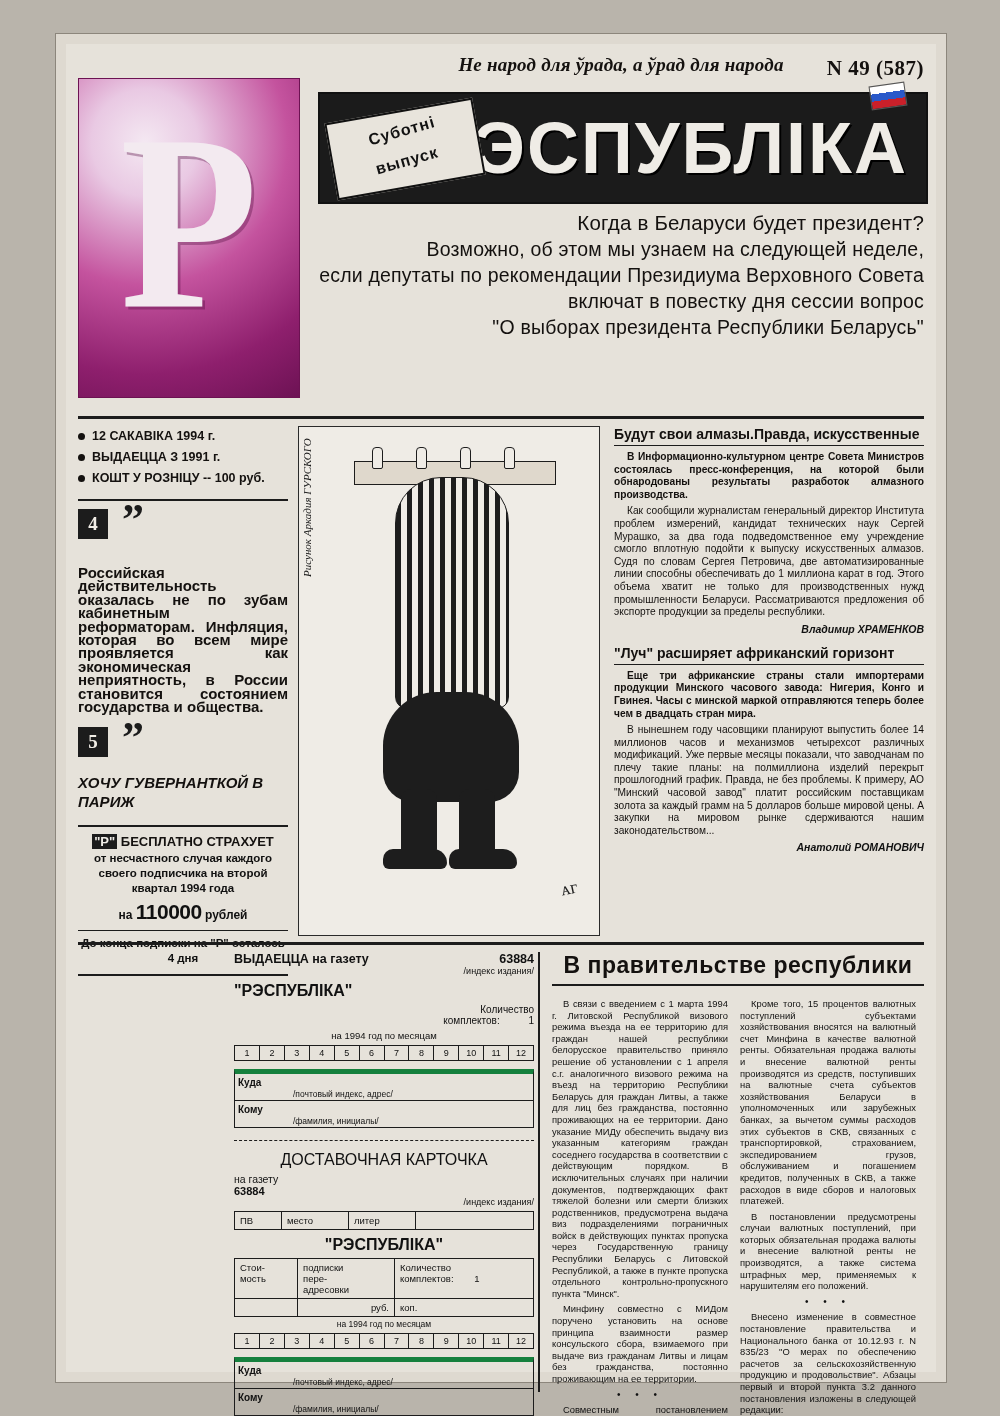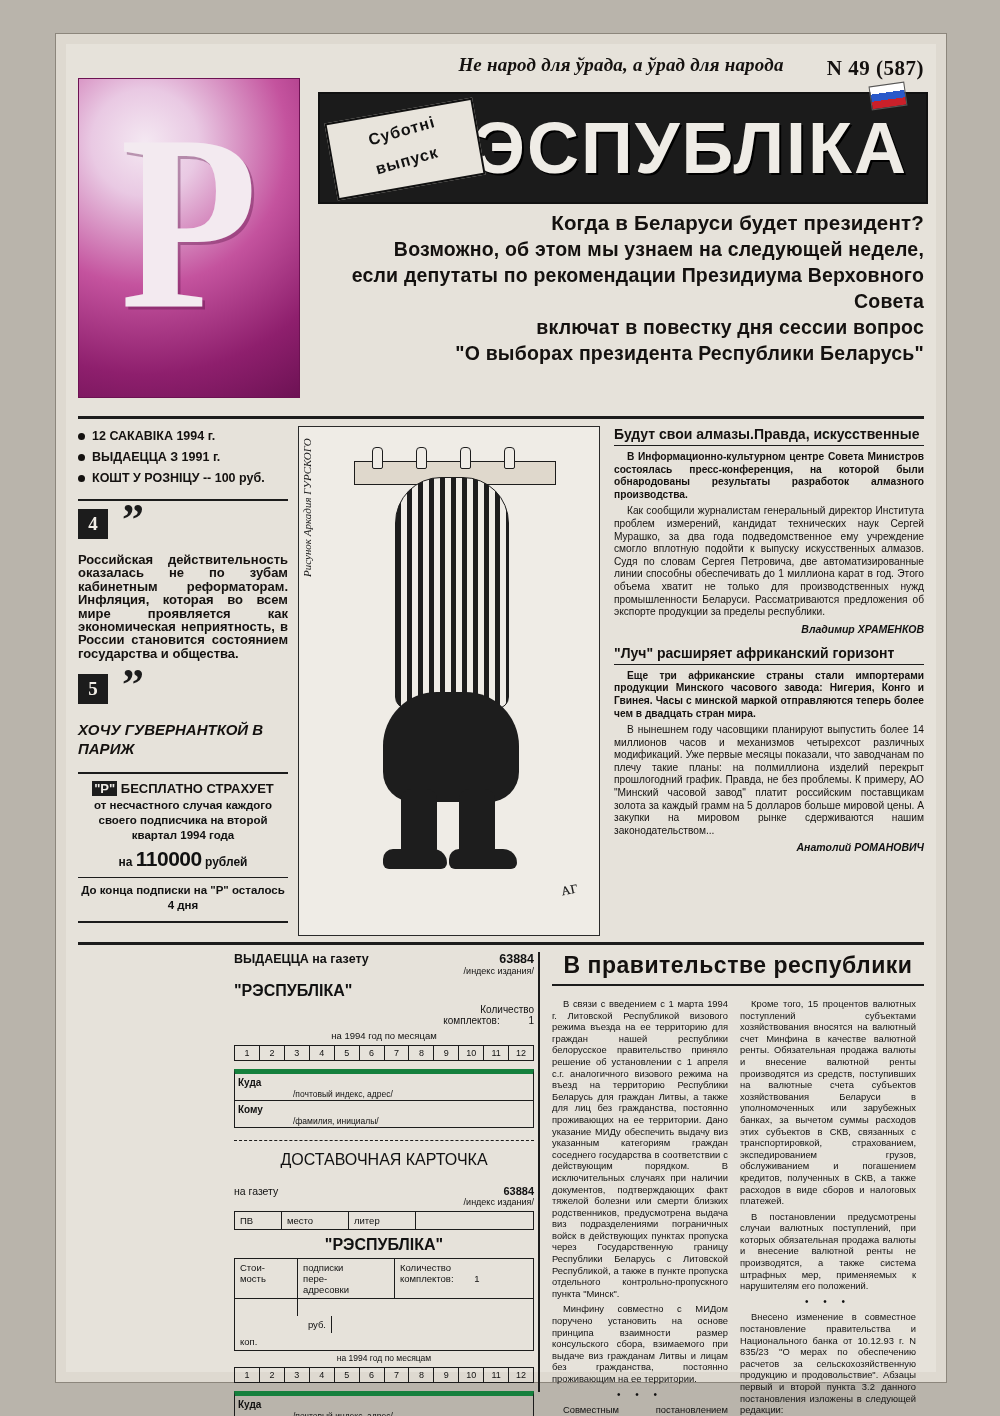--- a/index.html
+++ b/index.html
@@ -80,21 +80,21 @@
     position:absolute;right:20px;top:-10px;width:34px;height:22px;
     background:linear-gradient(#fff 0 33%, #2a59c9 33% 66%, #c9202a 66% 100%);
     border:1px solid #555;transform:rotate(-8deg);
   }
 
   .lead{
     position:absolute;left:240px;top:156px;width:606px;
     text-align:right;
   }
   .lead .l{
-    font-family:"Liberation Sans", sans-serif;font-weight:700;
+    font-family:"Liberation Sans", sans-serif;font-weight:400;
     font-size:19.5px;line-height:26px;color:#14110f;letter-spacing:.2px;
   }
   .lead .l.first{font-size:20.5px;}
 
   .hr-thick{position:absolute;left:12px;top:372px;width:846px;height:3px;background:#1c1c1c;}
 
   
   .leftcol{position:absolute;left:12px;top:382px;width:210px;}
   .bullets{font-size:12.5px;line-height:21px;font-weight:700;color:#14110f;}
   .bullets div{position:relative;padding-left:14px;}
@@ -107,22 +107,22 @@
   .numbox{
     width:30px;height:30px;background:#1c1c1c;color:#f1ede6;
     font-weight:700;font-size:19px;display:flex;align-items:center;justify-content:center;
     font-family:"Liberation Serif", serif;
   }
   .quote{
     position:absolute;left:44px;top:-4px;font-family:"Liberation Serif", serif;
     font-size:44px;font-weight:700;color:#1c1c1c;line-height:30px;
   }
   .blurb{
-    font-size:13px;line-height:13.4px;text-align:justify;font-weight:700;
-    color:#14110f;margin-top:10px;
+    font-size:15px;line-height:13.4px;text-align:justify;font-weight:700;
+    color:#14110f;margin-top:23px;
   }
   .blurb2{
     font-size:15px;line-height:19px;font-style:italic;font-weight:700;
     margin-top:12px;color:#14110f;
   }
   .promo{
     margin-top:14px;border-top:2px solid #1c1c1c;border-bottom:2px solid #1c1c1c;
     padding:7px 0 8px;text-align:center;
   }
   .promo .p1{font-size:13px;font-weight:700;color:#14110f;}
@@ -368,21 +368,21 @@
           <span class="hint">/почтовый индекс, адрес/</span>
         </div>
         <div class="fld">
           <span class="lbl">Кому</span>
           <span class="hint">/фамилия, инициалы/</span>
         </div>
 
         <div class="dashed"></div>
 
         <div style="text-align:center;" style2="">ДОСТАВОЧНАЯ КАРТОЧКА</div>
-        <div class="cp-row" style="margin-top:16px;">
+        <div class="cp-row" style="margin-top:4px;flex-direction:column;">
           <span style="font-size:10.5px;">на газету</span>
           <span style="font-weight:700;font-size:11px;">63884</span>
         </div>
         <div class="cp-sub">/индекс издания/</div>
 
         <div class="grid3" style="margin-top:4px;">
           <div style="width:36px;">ПВ</div>
           <div style="width:56px;">место</div>
           <div style="width:56px;">литер</div>
           <div style="flex:1;">&nbsp;</div>
@@ -399,21 +399,21 @@
             <span>подписки</span><br>
             <span>пере-</span><br>
             <span>адресовки</span>
           </div>
           <div style="flex:1;line-height:11px;">
             <span>Количество</span><br>
             <span>комплектов:</span>
             <span style="margin-left:18px;">1</span>
           </div>
         </div>
-        <div class="grid3" style="border-top:none;flex-direction:column;">
+        <div class="grid3" style="border-top:none;">
           <div style="width:52px;">&nbsp;</div>
           <div style="width:86px;text-align:right;">руб.</div>
           <div style="flex:1;text-align:left;">коп.</div>
         </div>
 
         <div class="smallnote">на 1994 год по месяцам</div>
         <div class="months">
           <div>1</div>
           <div>2</div>
           <div>3</div>

